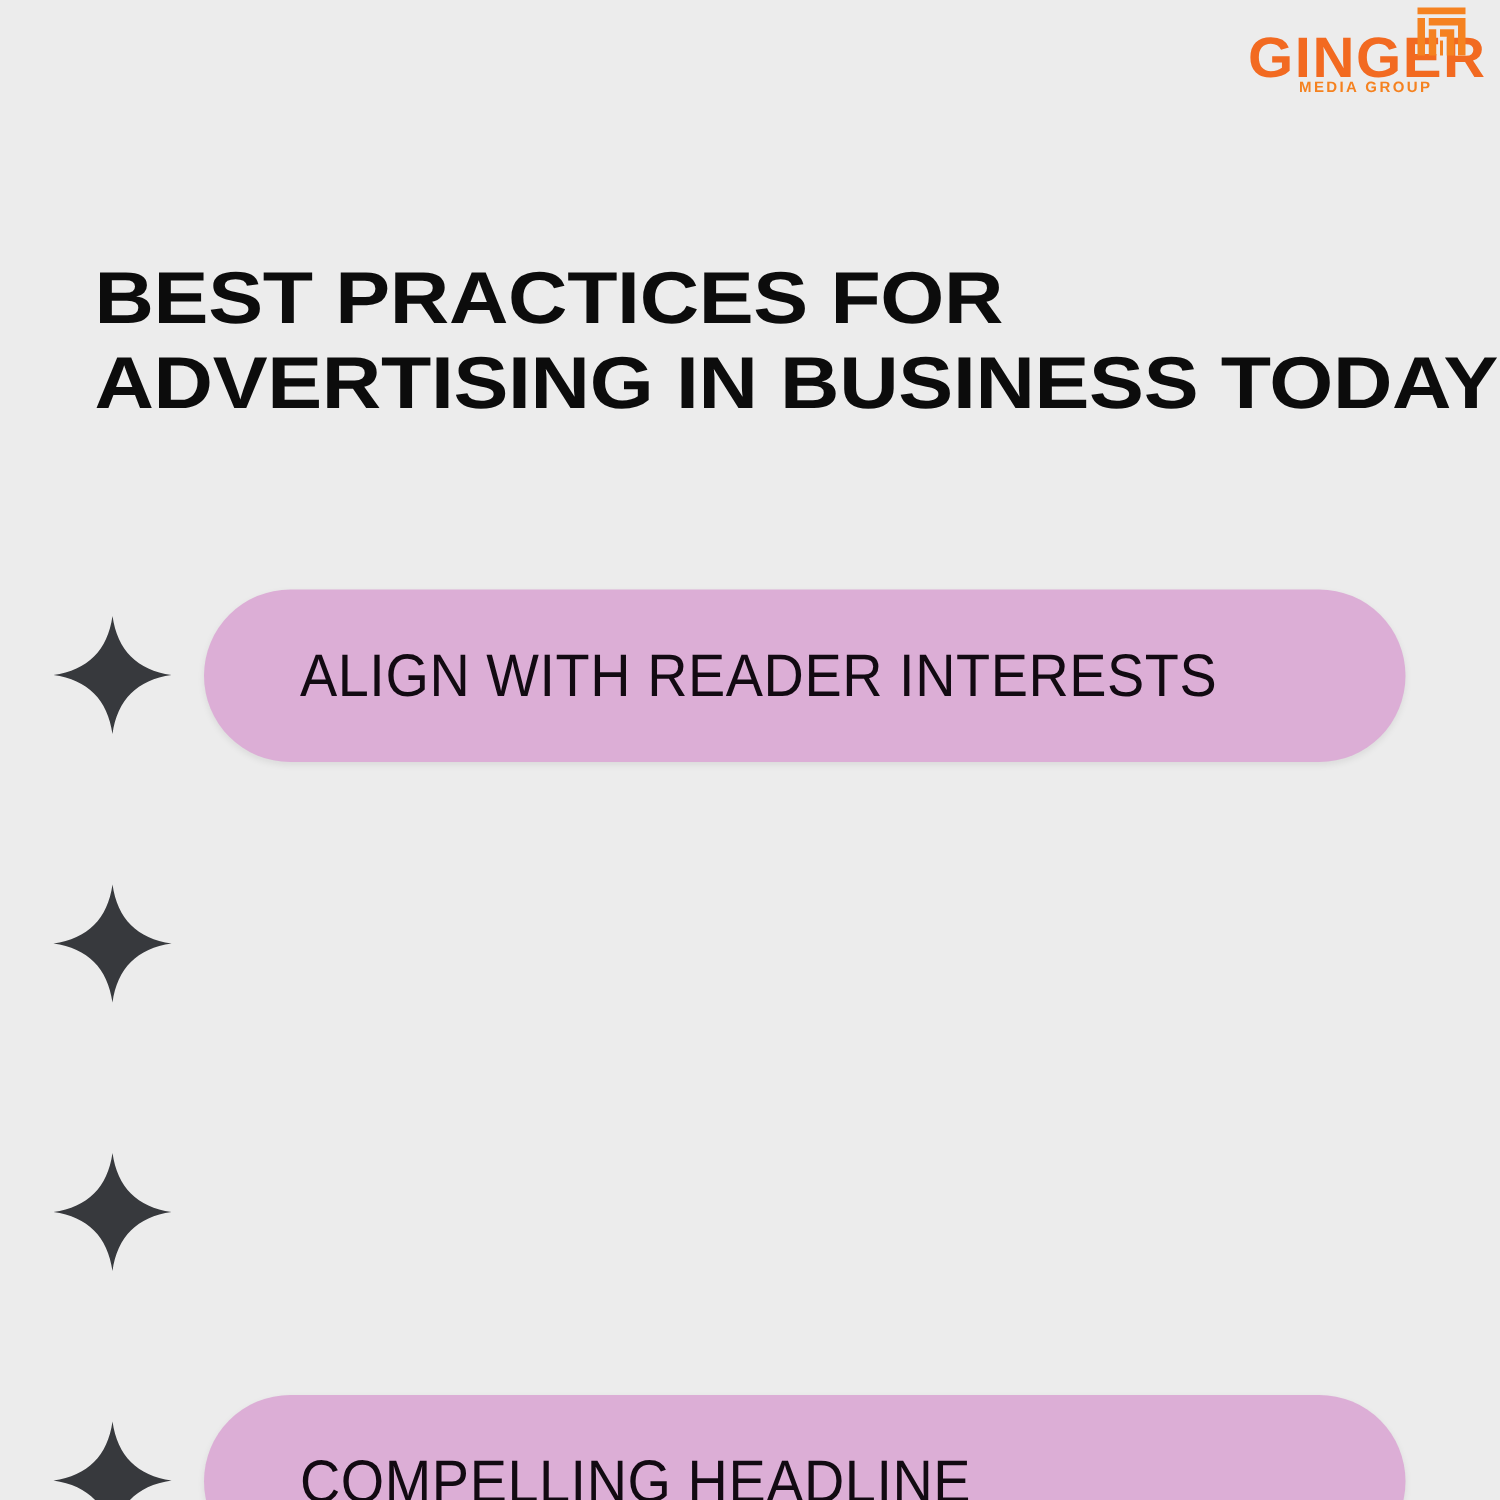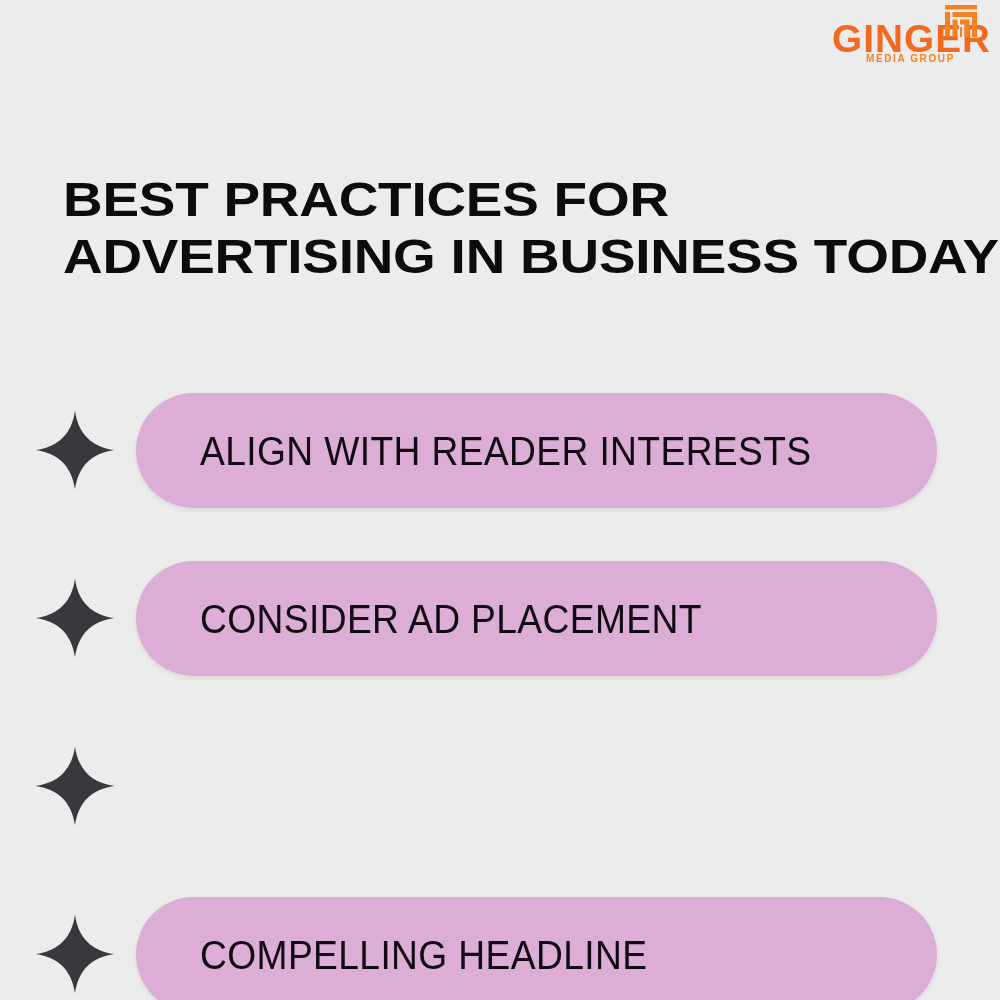--- a/index.html
+++ b/index.html
@@ -76,21 +76,21 @@
   
   #practice-list {
     position: absolute;
     left: 0;
     top: 393px;
     width: 1000px;
   }
   .practice-row {
     position: relative;
     height: 133px;
-    margin-bottom: 35px;
+    margin-bottom: 46px;
   }
   .star-icon {
     position: absolute;
     left: 34px;
     top: 16px;
     width: 82px;
     height: 82px;
   }
   .practice-pill {
     position: absolute;
@@ -145,23 +145,20 @@
     </svg>
     <div class="practice-pill">
       <span class="practice-label">ALIGN WITH READER INTERESTS</span>
     </div>
   </div>
 
   <div class="practice-row">
     <svg class="star-icon" viewBox="0 0 100 100" xmlns="http://www.w3.org/2000/svg">
       <path d="M50 2 C54 30 70 46 98 50 C70 54 54 70 50 98 C46 70 30 54 2 50 C30 46 46 30 50 2 Z" fill="#37393d"></path>
     </svg>
-    <div class="practice-pill">
-      <span class="practice-label">CONSIDER AD PLACEMENT</span>
-    </div>
   </div>
 
   <div class="practice-row">
     <svg class="star-icon" viewBox="0 0 100 100" xmlns="http://www.w3.org/2000/svg">
       <path d="M50 2 C54 30 70 46 98 50 C70 54 54 70 50 98 C46 70 30 54 2 50 C30 46 46 30 50 2 Z" fill="#37393d"></path>
     </svg>
   </div>
 
   <div class="practice-row">
     <svg class="star-icon" viewBox="0 0 100 100" xmlns="http://www.w3.org/2000/svg">

